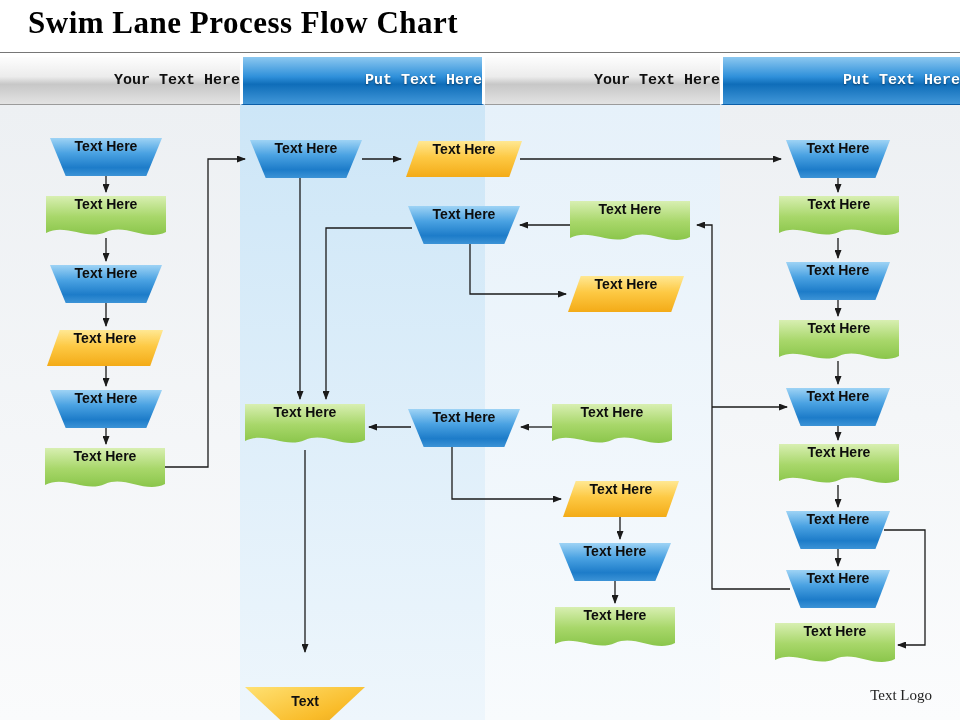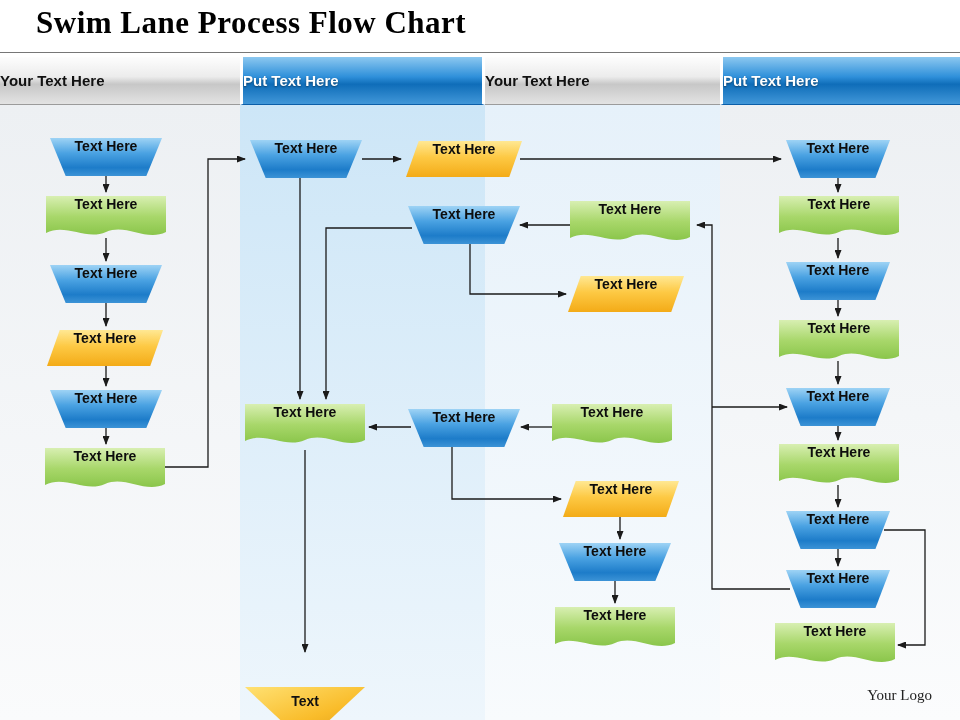--- a/index.html
+++ b/index.html
@@ -1,24 +1,24 @@
 <!DOCTYPE html>
 <html><head>
 <meta charset="utf-8">
 <style>
   html,body{margin:0;padding:0;background:#fff;}
   .slide{position:relative;width:960px;height:720px;background:#fff;overflow:hidden;
          font-family:"Liberation Sans",sans-serif;}
-  .title{position:absolute;left:36px;top:5px;font-family:"Liberation Serif",serif;
+  .title{position:absolute;left:28px;top:5px;font-family:"Liberation Serif",serif;
          font-weight:bold;font-size:31px;color:#000;letter-spacing:.5px;}
   .title-rule{position:absolute;left:0;top:52px;width:960px;height:1px;background:#777;}
 
   .lane-header{position:absolute;top:57px;height:48px;box-sizing:border-box;
-         display:flex;align-items:center;justify-content:flex-start;
-         font-weight:bold;font-size:15px;}
+         display:flex;align-items:center;justify-content:flex-end;
+         font-weight:bold;font-size:15px;font-family:Liberation Mono, monospace;}
   .lane-header.silver{background:linear-gradient(180deg,#fdfdfd 0%,#ececec 42%,#c7c7c7 58%,#e3e3e3 100%);
          color:#111;border-bottom:1px solid #9b9b9b;}
   .lane-header.blue{background:linear-gradient(180deg,#8cc8f0 0%,#2f90da 42%,#0f6db9 58%,#4197d8 100%);
          color:#fff;border-bottom:1px solid #0b5ea8;text-shadow:0 1px 2px rgba(0,0,0,.45);}
 
   .lane-col{position:absolute;top:105px;height:615px;}
 
   .connectors{position:absolute;left:0;top:0;z-index:2;pointer-events:none;}
 
   .shape{position:absolute;z-index:3;display:flex;justify-content:center;
@@ -186,14 +186,14 @@
       <span class="lbl">Text Here</span>
     </div>
   <div class="shape doc" style="left:775px;top:623px">
       <span class="lbl">Text Here</span>
     </div>
 
   <div class="tri" style="left:245px;top:657px">
     <span class="lbl">Text</span>
   </div>
 
-  <div class="logo">Your Logo</div>
+  <div class="logo">Text Logo</div>
 </div>
 
 </body></html>

